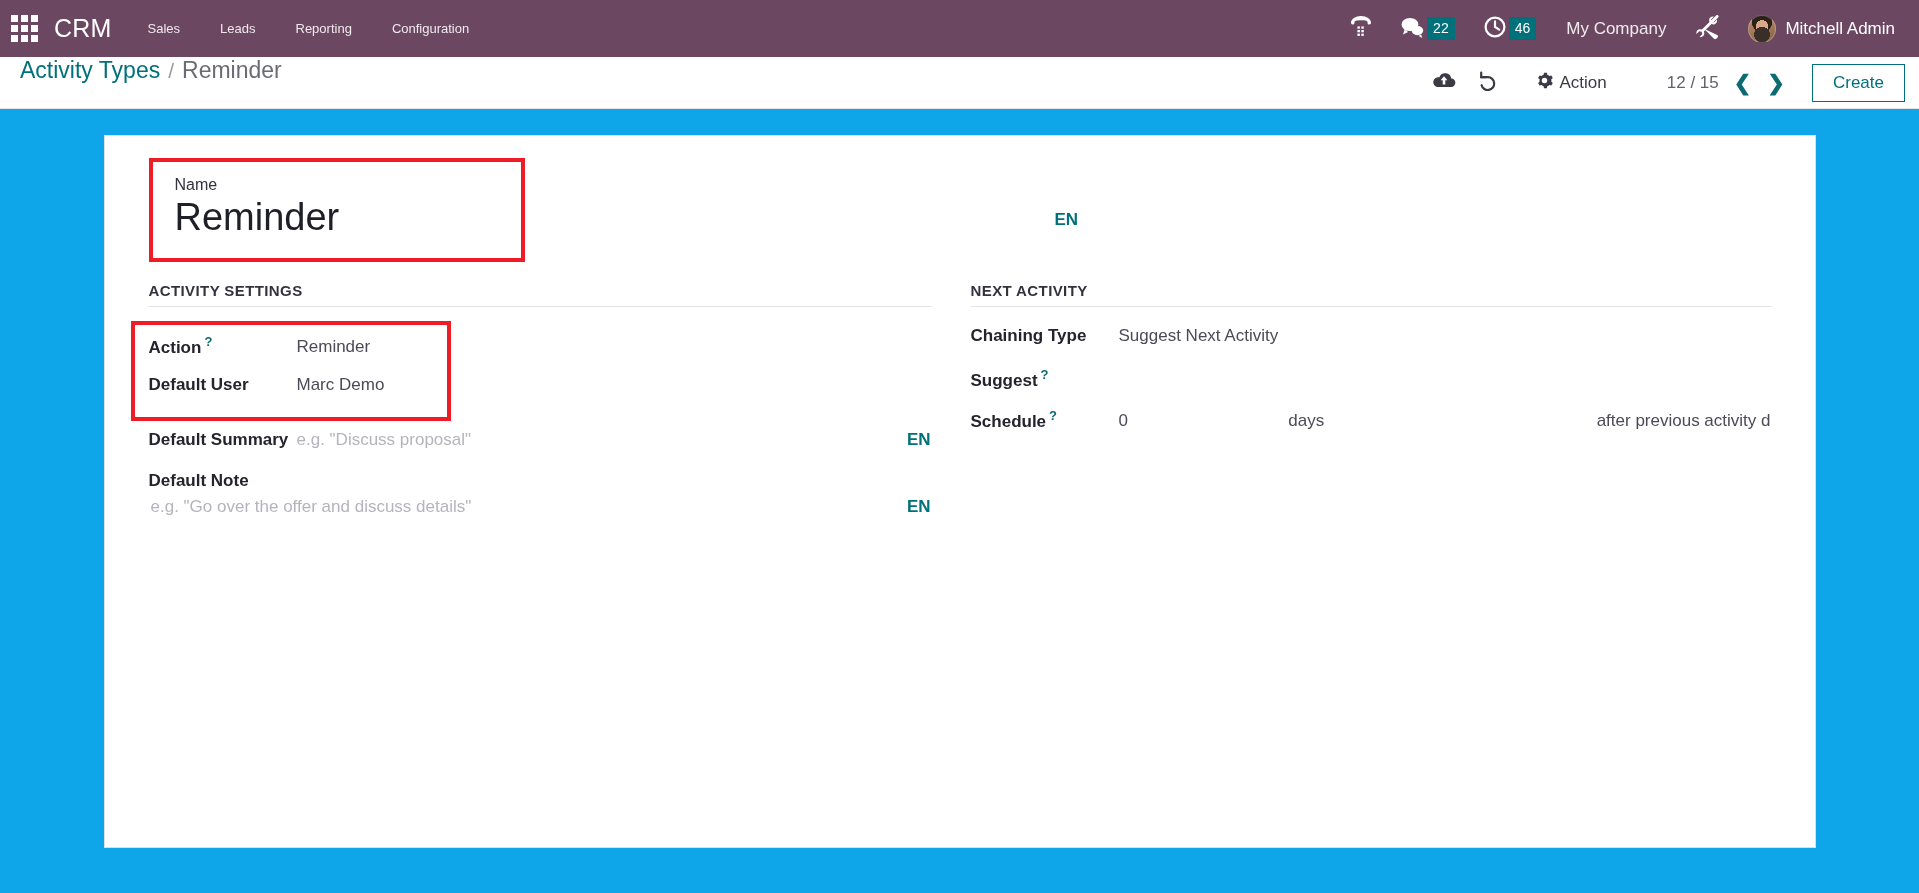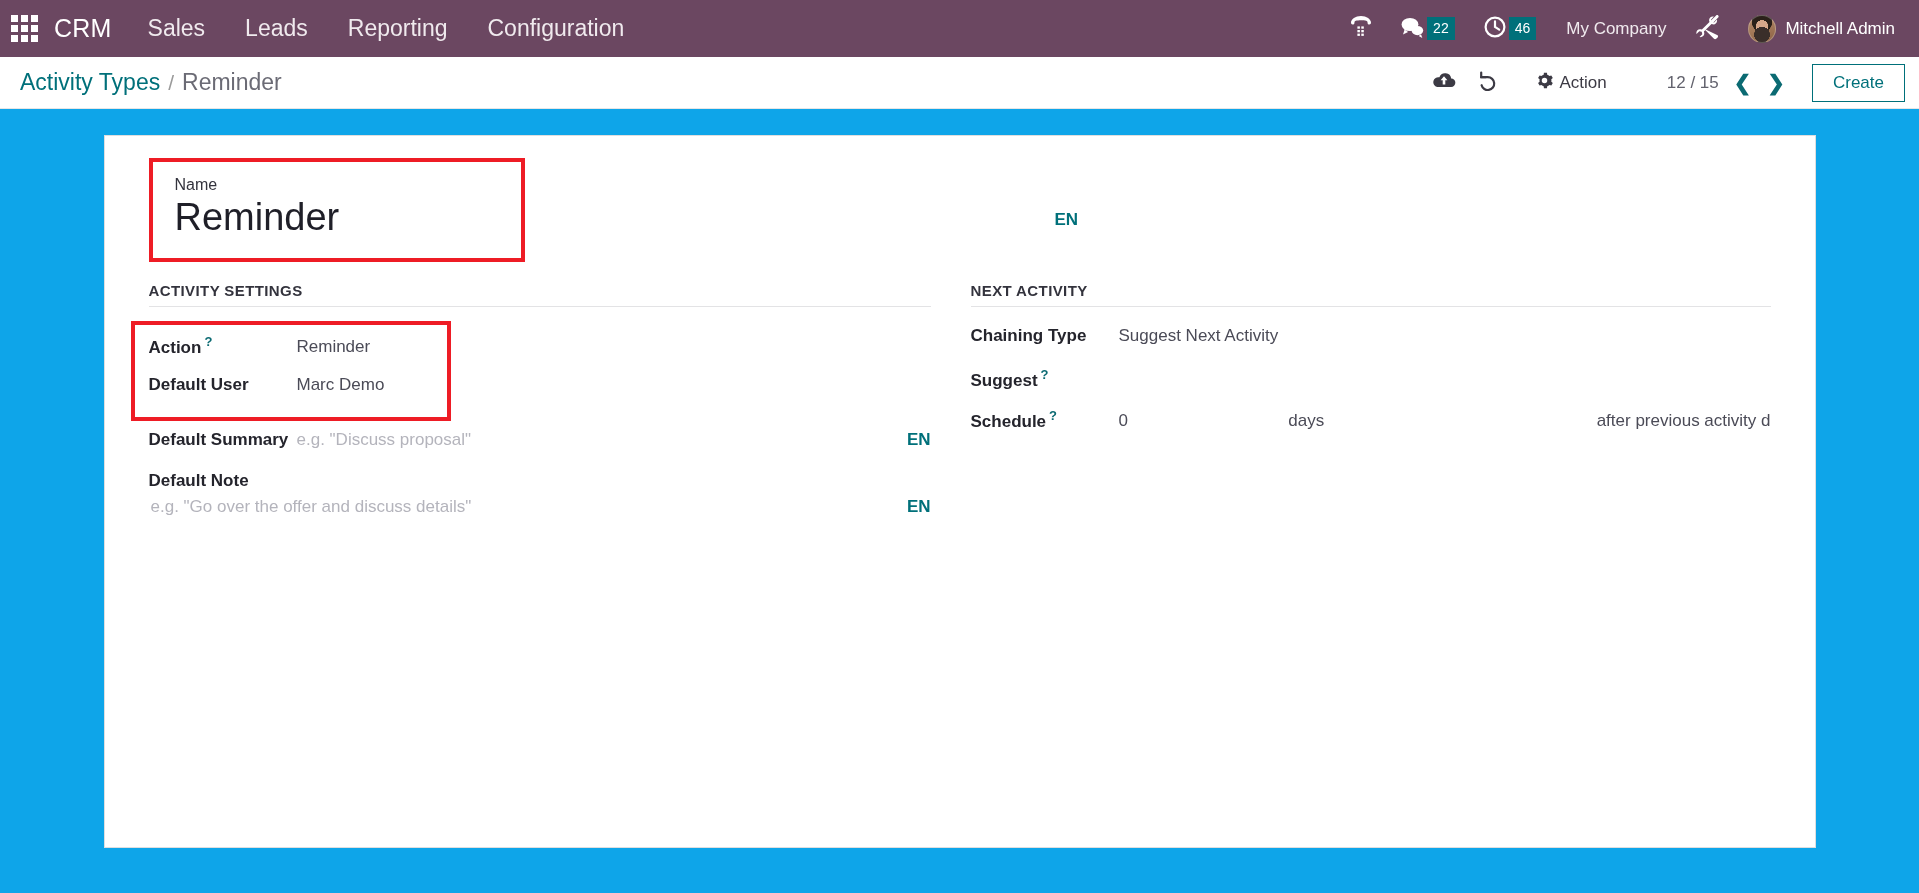--- a/index.html
+++ b/index.html
@@ -34,21 +34,21 @@
   .apps-grid i { background: #ffffff; display: block; width: 7px; height: 7px; }
   .brand {
     font-size: 25px;
     color: #ffffff;
     padding: 0 16px 0 6px;
     letter-spacing: .2px;
     cursor: pointer;
     white-space: nowrap;
   }
   .menu-item {
-    font-size: 23px;
+    font-size: 13px;
     color: #f0eaee;
     padding: 0 20px;
     line-height: 57px;
     cursor: pointer;
     white-space: nowrap;
   }
   .nav-right {
     margin-left: auto;
     display: flex;
     align-items: flex-end;
@@ -99,21 +99,20 @@
     flex: none;
   }
   .user-name { font-size: 17px; color: #ffffff; white-space: nowrap; }
 
   
   .control-panel {
     height: 52px;
     background: #ffffff;
     border-bottom: 1px solid #e6e6e6;
     display: flex;
-    align-items: center;
     padding: 0 14px 0 20px;
   }
   .breadcrumb { display: flex; align-items: baseline; gap: 8px; font-size: 23px; }
   .bc-link { color: #00707a; cursor: pointer; }
   .bc-sep { color: #9a9a9a; font-size: 21px; }
   .bc-current { color: #6b6b75; }
   .cp-right { margin-left: auto; display: flex; align-items: center; gap: 0; }
   .cp-icon-btn {
     width: 44px; height: 36px;
     display: flex; align-items: center; justify-content: center;

